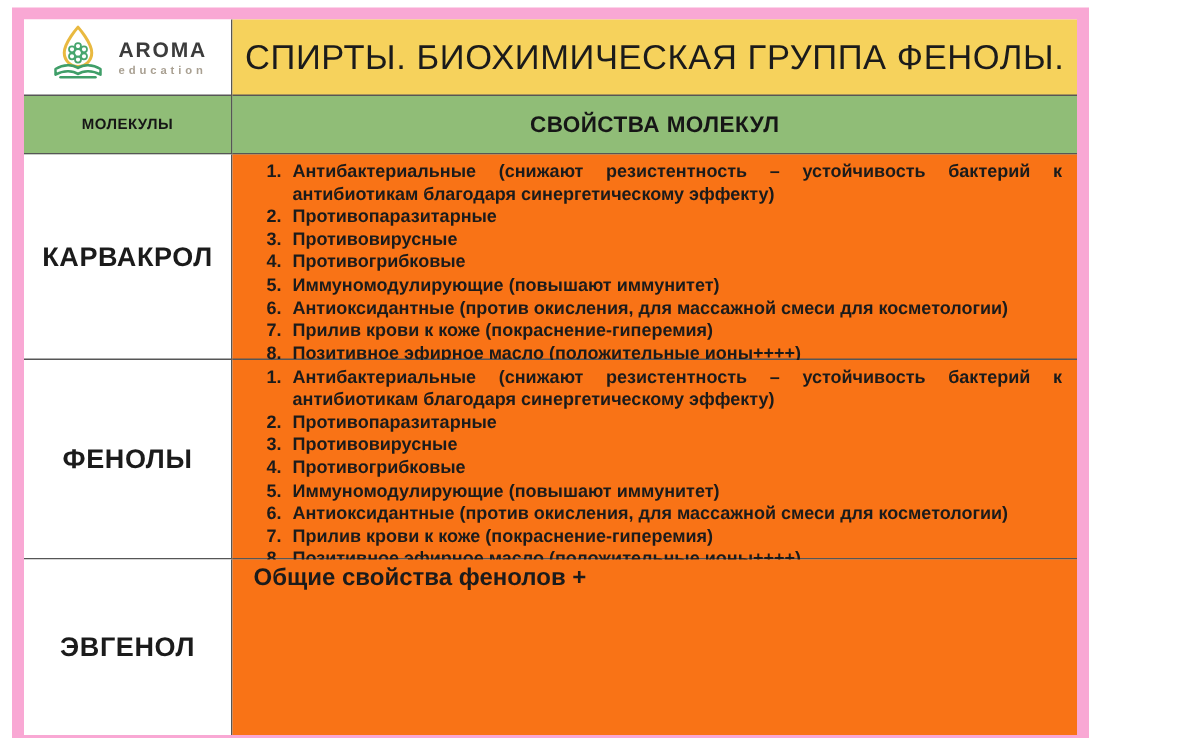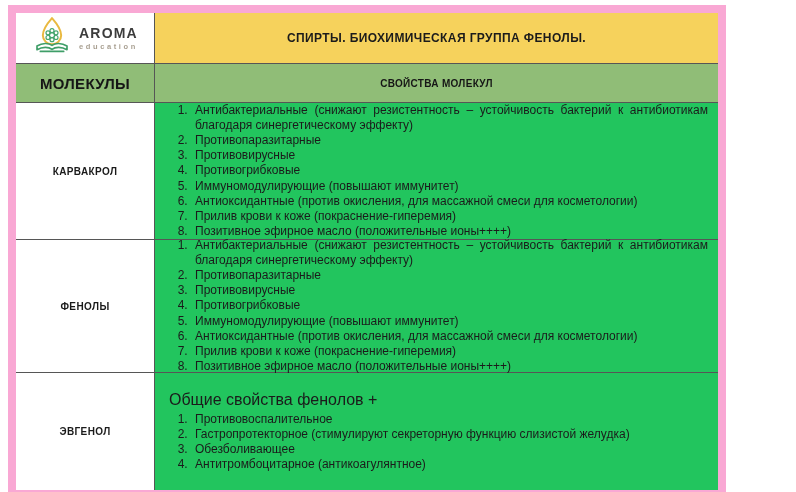--- a/index.html
+++ b/index.html
@@ -36,40 +36,41 @@
   .brand {
     font-weight: bold; font-size: 14px; letter-spacing: 1.2px; color: #3c3c3c;
   }
   .brand-sub {
     font-size: 7.5px; letter-spacing: 2.6px; color: #a9a092; margin-top: 3px; font-weight: bold;
   }
 
   
   .title-cell { background: #f6d25c; }
   .title {
-    font-weight: bold; font-size: 12px; letter-spacing: 0.4px; color: #1b1b1b;
+    font-weight: normal; font-size: 23px; letter-spacing: 0.4px; color: #1b1b1b;
     text-align: right;
   }
 
   
   .green-cell { background: #90bd77; }
-  .col-head { font-weight: bold; font-size: 15px; color: #161616; letter-spacing: 0.3px; }
-  .col-head-sm { font-size: 10px; }
+  .col-head { font-weight: bold; font-size: 10px; color: #161616; letter-spacing: 0.3px; }
+  .col-head-sm { font-size: 15px; }
 
   
   .molecule-cell { background: #ffffff; }
-  .molecule-name { font-weight: bold; font-size: 10px; letter-spacing: 0.4px; }
+  .molecule-name { font-weight: bold; font-size: 18px; letter-spacing: 0.4px; }
 
   
   .props-cell {
-    background: #22c55e;
+    background: #f97316;
     flex-direction: column;
     align-items: stretch;
-    justify-content: center;
+    justify-content: flex-start;
     padding: 4px 10px 4px 12px;
+    font-weight: bold;
   }
   .props-intro { font-size: 16px; margin: 0 0 3px 2px; }
   ol.props-list {
     list-style: decimal;
     list-style-position: outside;
     margin-left: 24px;
     font-size: 12px;
     line-height: 1.26;
   }
   ol.props-list li { padding-left: 4px; }
@@ -143,21 +144,15 @@
       <li>Прилив крови к коже (покраснение-гиперемия)</li>
       <li>Позитивное эфирное масло (положительные ионы++++)</li>
     </ol>
   </div>
 
   <div class="cell molecule-cell last-row">
     <span class="molecule-name">ЭВГЕНОЛ</span>
   </div>
   <div class="cell props-cell last-col last-row">
     <p class="props-intro">Общие свойства фенолов +</p>
-    <ol class="props-list">
-      <li>Противовоспалительное</li>
-      <li>Гастропротекторное (стимулируют секреторную функцию слизистой желудка)</li>
-      <li>Обезболивающее</li>
-      <li>Антитромбоцитарное  (антикоагулянтное)</li>
-    </ol>
   </div>
 
 </div>
 
 </body></html>

